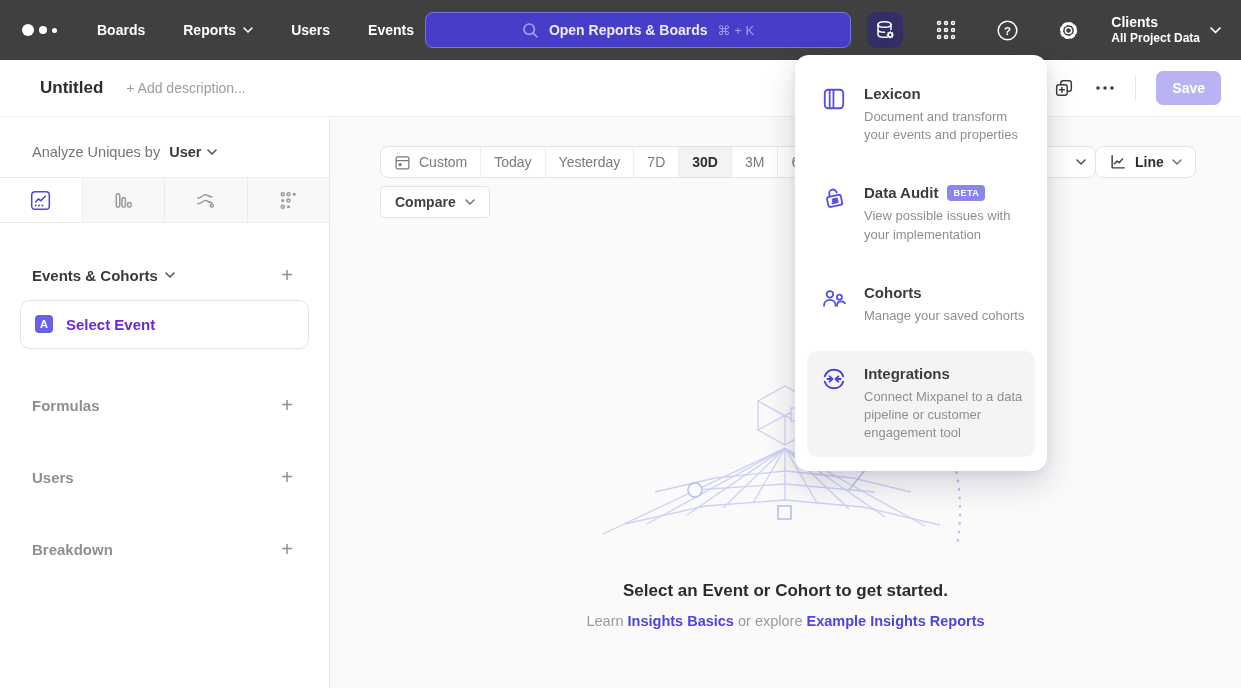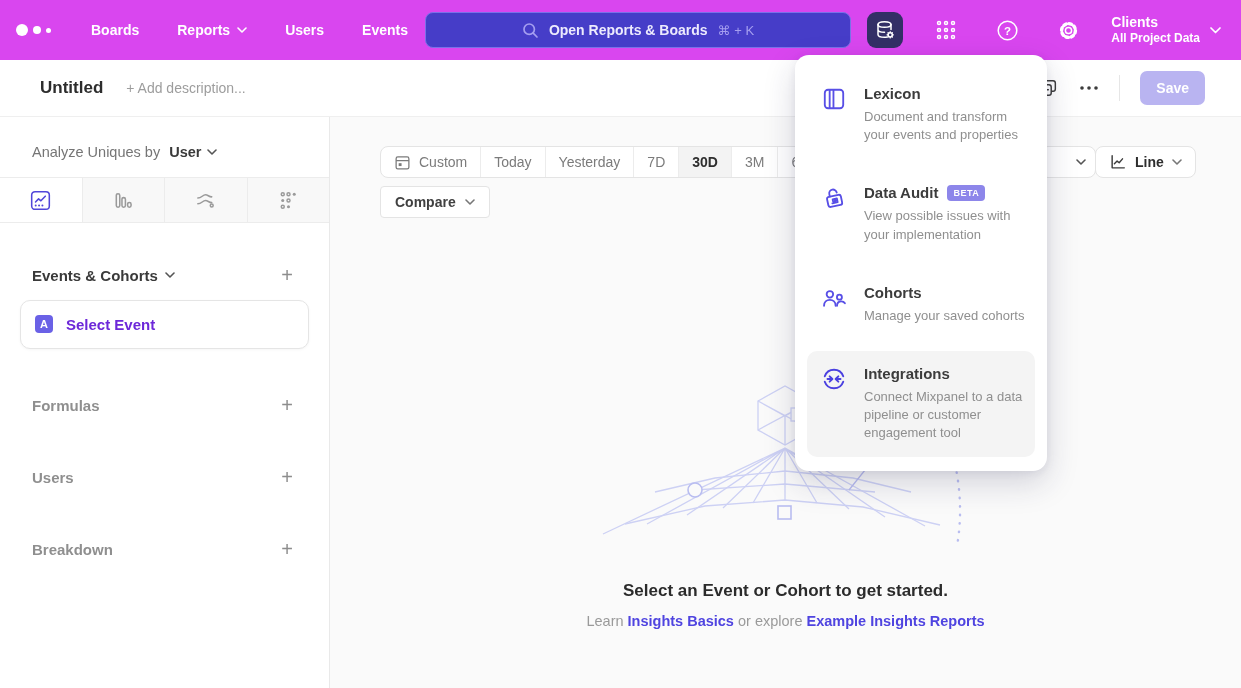--- a/index.html
+++ b/index.html
@@ -1,41 +1,41 @@
 <!DOCTYPE html>
 <html><head>
 <meta charset="utf-8">
 <style>
   * { margin:0; padding:0; box-sizing:border-box; }
   html,body { width:1241px; height:688px; overflow:hidden; }
   body { font-family:"Liberation Sans", sans-serif; background:#fff; }
   .app { position:relative; width:1241px; height:688px; }
 
   
-  .topnav { position:relative; height:60px; background:#d946ef; display:flex; align-items:center; padding-left:16px; color:#fff; }
+  .topnav { position:relative; height:60px; background:#404040; display:flex; align-items:center; padding-left:22px; color:#fff; }
   .logo { display:flex; align-items:center; gap:5px; margin-right:40px; }
   .logo i { display:block; border-radius:50%; background:#fff; }
   .logo i:nth-child(1){ width:12px; height:12px; }
   .logo i:nth-child(2){ width:8px; height:8px; }
   .logo i:nth-child(3){ width:5px; height:5px; }
   .navlink { display:flex; align-items:center; gap:7px; font-size:14px; font-weight:600; color:#fff; margin-right:38px; cursor:pointer; white-space:nowrap; }
   .chev { display:inline-flex; }
   .chev svg { display:block; }
   .searchbar { position:absolute; left:425px; top:12px; width:426px; height:36px; background:#463dc8; border:1px solid #7a71e8; border-radius:8px; display:flex; align-items:center; justify-content:center; gap:10px; cursor:text; }
   .searchbar .ph { font-size:14px; font-weight:600; color:#eceafd; }
   .searchbar .sc { font-size:13px; color:#a59ef0; }
   .nav-right { position:absolute; right:20px; top:0; height:60px; display:flex; align-items:center; gap:25px; }
   .iconbtn { width:36px; height:36px; border-radius:9px; display:flex; align-items:center; justify-content:center; cursor:pointer; }
   .iconbtn.active { background:#332f66; }
   .account { display:flex; align-items:center; gap:10px; cursor:pointer; }
   .account .org { font-size:14px; font-weight:700; line-height:1.25; }
   .account .proj { font-size:12px; font-weight:700; line-height:1.25; }
 
   
-  .header { height:57px; background:#fff; display:flex; align-items:center; padding:0 36px 0 40px; border-bottom:1px solid #efefef; }
+  .header { height:57px; background:#fff; display:flex; align-items:center; padding:0 20px 0 40px; border-bottom:1px solid #efefef; }
   .title { font-size:17px; font-weight:700; color:#2d2d2d; }
   .desc-ph { margin-left:23px; font-size:14px; color:#9d9d9d; cursor:text; }
   .header-right { margin-left:auto; display:flex; align-items:center; gap:20px; }
   .hicon { display:flex; align-items:center; cursor:pointer; color:#3c3c3c; }
   .vdiv { width:1px; height:26px; background:#e6e6e6; }
   .save-btn { background:#b9b4f1; color:#fff; font-size:14px; font-weight:700; border:none; border-radius:7px; padding:9px 16px; cursor:default; }
 
   
   .bodyrow { display:flex; height:571px; }
   .sidebar { width:330px; background:#fff; border-right:1px solid #e9e9e9; position:relative; }

